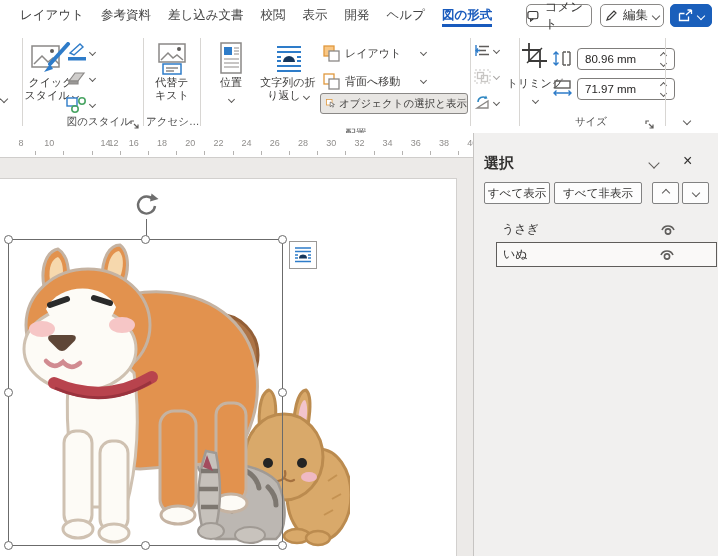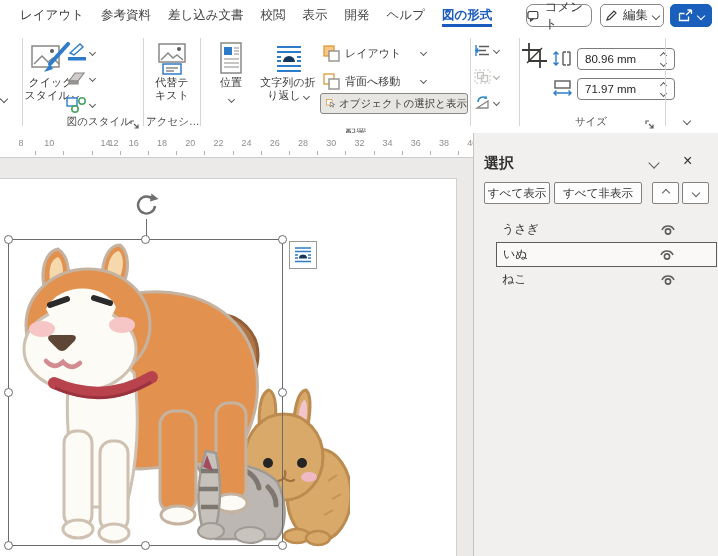--- a/index.html
+++ b/index.html
@@ -63,21 +63,21 @@
   <div class="tabs">
     <span class="tab">レイアウト</span>
     <span class="tab">参考資料</span>
     <span class="tab">差し込み文書</span>
     <span class="tab">校閲</span>
     <span class="tab">表示</span>
     <span class="tab">開発</span>
     <span class="tab">ヘルプ</span>
     <span class="tab active">図の形式</span>
   </div>
-  <div class="mbtn" style="left:526px;width:66px;border-radius:7px;">
+  <div class="mbtn" style="left:526px;width:66px;">
     <svg width="14" height="12" viewBox="0 0 14 12">
       <rect x="1" y="1" width="11" height="8" rx="2" fill="none" stroke="#3b3a39" stroke-width="1.3"></rect>
       <path d="M4,9 L4,11.5 L7,9" fill="none" stroke="#3b3a39" stroke-width="1.3"></path>
     </svg>
     <span>コメント</span>
   </div>
   <div class="mbtn" style="left:600px;width:64px;">
     <svg width="13" height="13" viewBox="0 0 13 13">
       <path d="M2,11 L3,8 L9,2 L11,4 L5,10 Z M2,11 l2.2,-0.6" fill="none" stroke="#3b3a39" stroke-width="1.2"></path>
     </svg>
@@ -230,20 +230,24 @@
     </svg>
   </div>
   <span class="chev sm abs" style="left:494px;top:70px;"></span>
   <div class="sep" style="left:519px;"></div>
 
   <div class="abs" style="left:521px;top:12px;">
     <svg width="27" height="27" viewBox="0 0 27 27">
       <path d="M8,1 V19 H26 M1,8 H19 V26" fill="none" stroke="#3b3a39" stroke-width="1.8"></path>
       <path d="M6,21 L21,6" stroke="#3b3a39" stroke-width="1.4"></path>
     </svg>
+  </div>
+  <div class="rlabel" style="left:505px;top:47px;width:60px;">
+    <div>トリミング</div>
+    <div style="margin-top:3px;"><span class="chev sm"></span></div>
   </div>
   <div class="abs" style="left:552px;top:20px;">
     <svg width="21" height="17" viewBox="0 0 21 17">
       <path d="M4,2 v13 M1.5,4.5 L4,2 L6.5,4.5 M1.5,12.5 L4,15 L6.5,12.5" fill="none" stroke="#2e7cc9" stroke-width="1.4"></path>
       <path d="M11,2 v13 M11,2 h3 M11,15 h3 M18,2 v13 M18,2 h-3 M18,15 h-3" fill="none" stroke="#5f5d5b" stroke-width="1.4"></path>
     </svg>
   </div>
   <div class="spinfield" style="left:577px;top:18px;">
     <span class="val">80.96 mm</span>
     <span class="spin">
@@ -428,22 +432,13 @@
   </div>
   <div class="prow selected" style="top:109px;">
     <span class="nm">いぬ</span>
     <span class="eye">
       <svg width="18" height="15" viewBox="0 0 18 15">
           <path d="M3,8 A6.5,6.5 0 0 1 15,8" fill="none" stroke="#5f5d5b" stroke-width="1.6"></path>
           <circle cx="9" cy="9.5" r="2.6" fill="none" stroke="#5f5d5b" stroke-width="1.6"></circle>
         </svg>
     </span>
   </div>
-  <div class="prow" style="top:134px;">
-    <span class="nm">ねこ</span>
-    <span class="eye">
-      <svg width="18" height="15" viewBox="0 0 18 15">
-          <path d="M3,8 A6.5,6.5 0 0 1 15,8" fill="none" stroke="#5f5d5b" stroke-width="1.6"></path>
-          <circle cx="9" cy="9.5" r="2.6" fill="none" stroke="#5f5d5b" stroke-width="1.6"></circle>
-        </svg>
-    </span>
-  </div>
 </div>
 
 </body></html>

